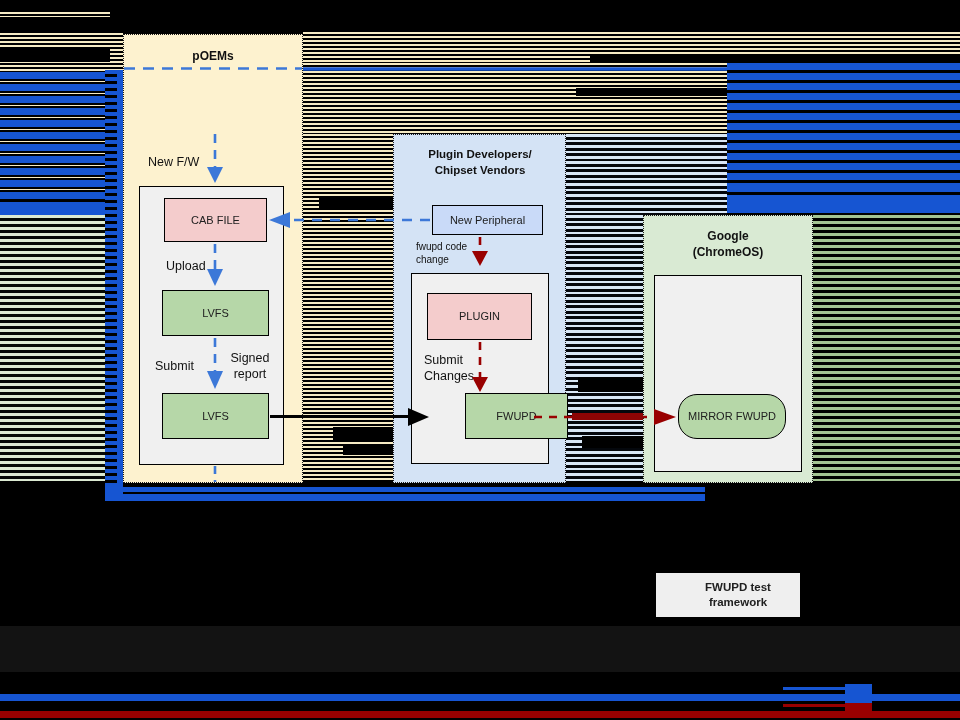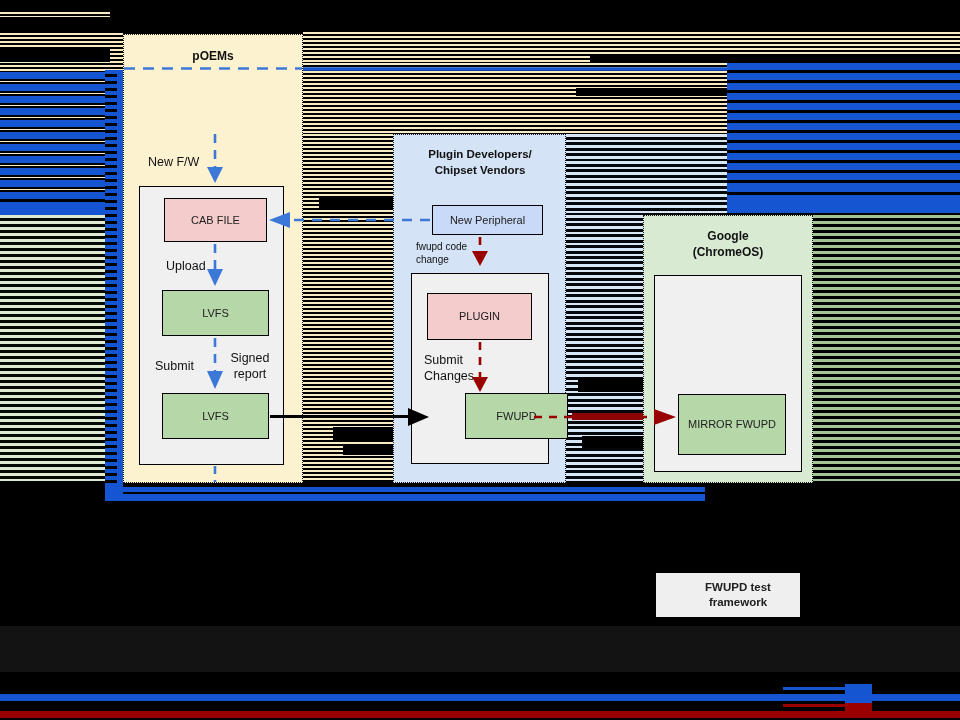--- a/index.html
+++ b/index.html
@@ -118,21 +118,21 @@
   </div>
   <div class="abs node" style="left:432px;top:205px;width:111px;height:30px;background:var(--node-light-blue);">
     <span>New Peripheral</span>
   </div>
   <div class="abs node" style="left:427px;top:293px;width:105px;height:47px;background:var(--node-pink);">
     <span>PLUGIN</span>
   </div>
   <div class="abs node" style="left:429px;top:393px;width:103px;height:46px;background:var(--node-green);margin-left:36px;">
     <span>FWUPD</span>
   </div>
-  <div class="abs node" style="left:678px;top:394px;width:108px;height:61px;background:var(--node-green);">
+  <div class="abs node" style="left:678px;top:394px;width:108px;height:45px;background:var(--node-green);border-radius:19px;">
     <span>MIRROR FWUPD</span>
   </div>
   <div class="abs node" id="node-test-framework" style="left:656px;top:573px;width:144px;height:44px;">
     <span>FWUPD test framework</span>
   </div>
 
   <div class="abs edge-label" style="left:148px;top:155px;">New F/W</div>
   <div class="abs edge-label" style="left:166px;top:259px;">Upload</div>
   <div class="abs edge-label" style="left:155px;top:359px;">Submit</div>
   <div class="abs edge-label" style="left:227px;top:351px;width:46px;text-align:center;">Signed report</div>

